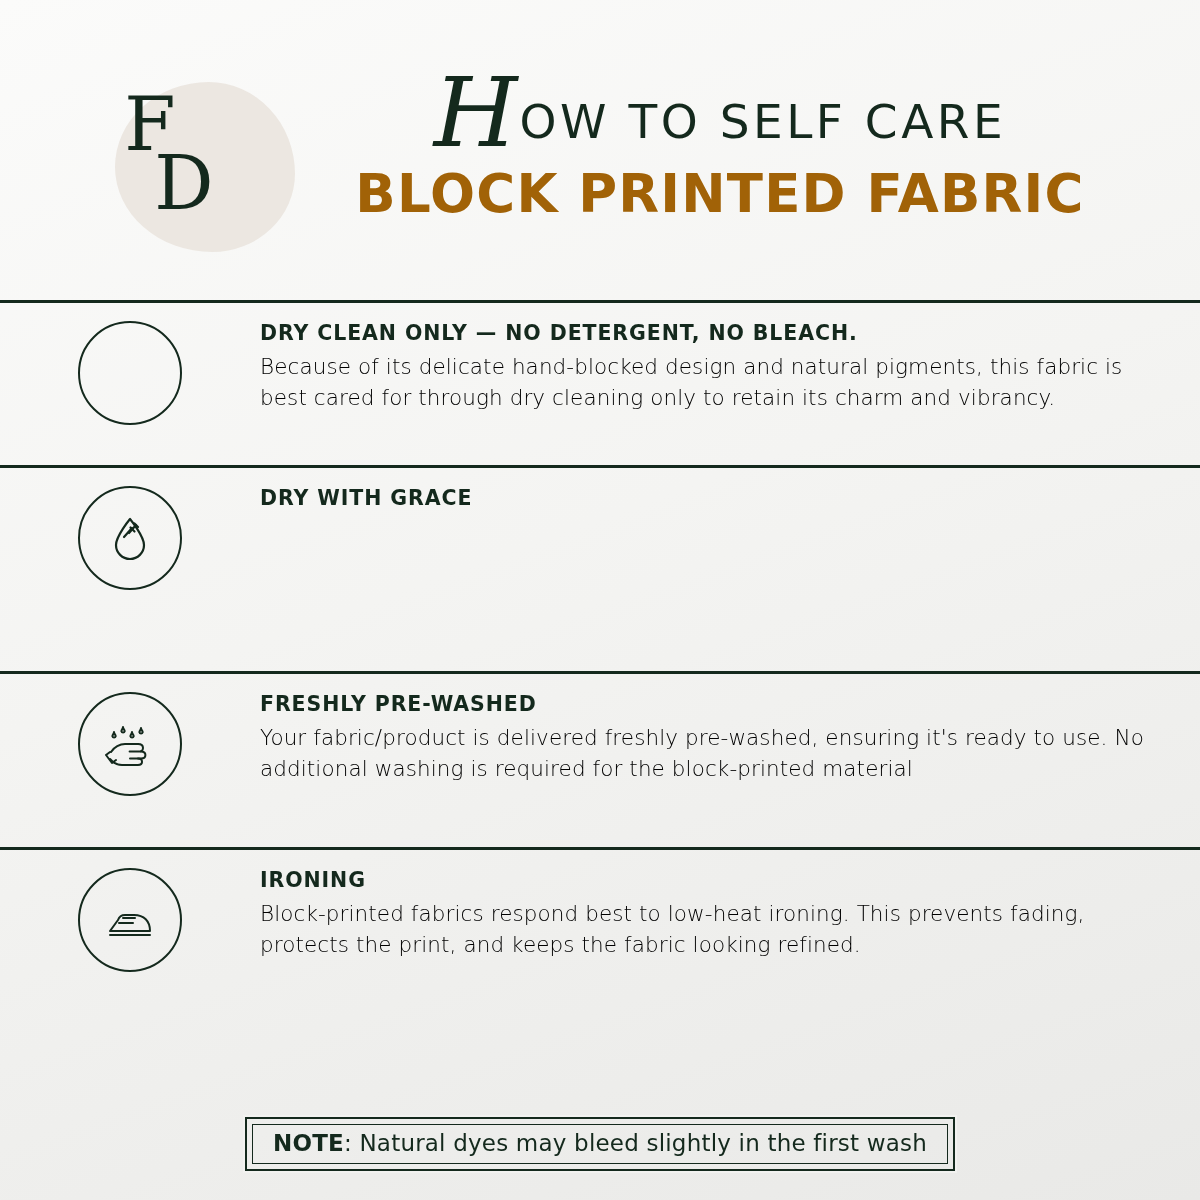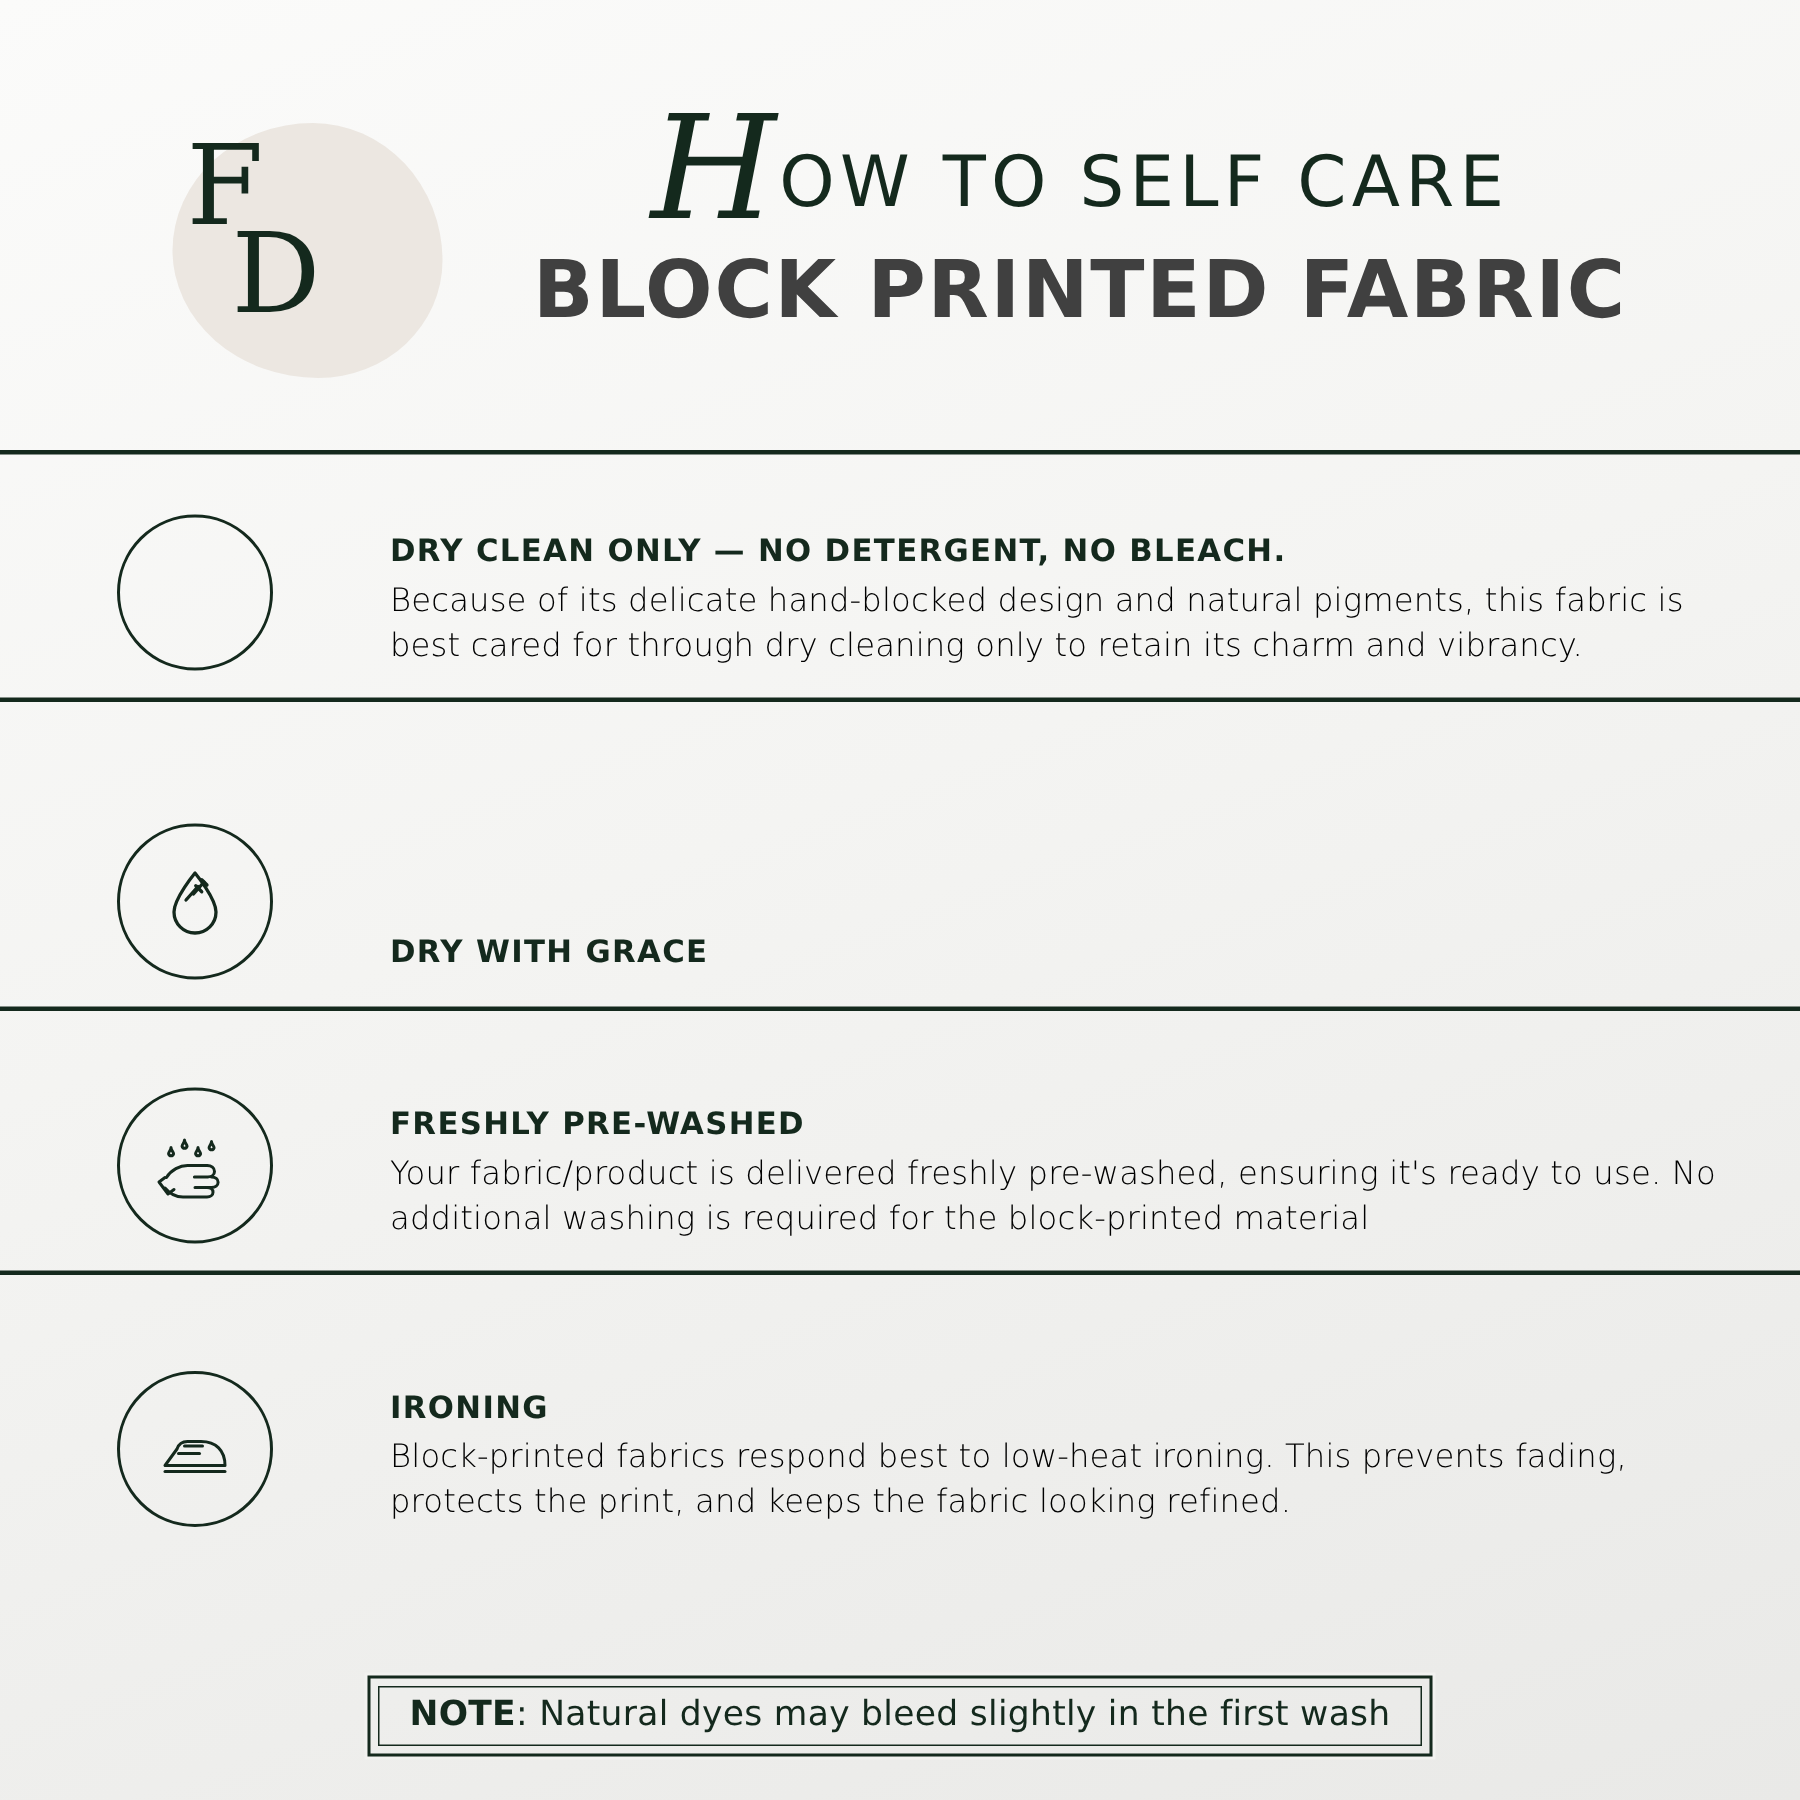--- a/index.html
+++ b/index.html
@@ -92,39 +92,39 @@
     line-height: 0.6;
     position: relative;
     top: 8px;
     margin-right: 2px;
     letter-spacing: 0;
   }
   .title-line2 {
     font-size: 53px;
     font-weight: bold;
     letter-spacing: 1.2px;
-    color: #404040;
+    color: #a16207;
     margin-top: 14px;
     white-space: nowrap;
   }
 
   
   .sections {
     flex: 1;
     display: flex;
     flex-direction: column;
   }
   .divider {
     height: 3px;
     background: #14291d;
     width: 100%;
   }
   .row {
     display: flex;
-    align-items: flex-end;
+    align-items: flex-start;
     padding: 18px 48px 18px 0;
     box-sizing: border-box;
   }
   .row-1 { height: 162px; }
   .row-2 { height: 203px; }
   .row-3 { height: 173px; }
   .row-4 { height: 186px; }
 
   .icon-cell {
     width: 260px;

